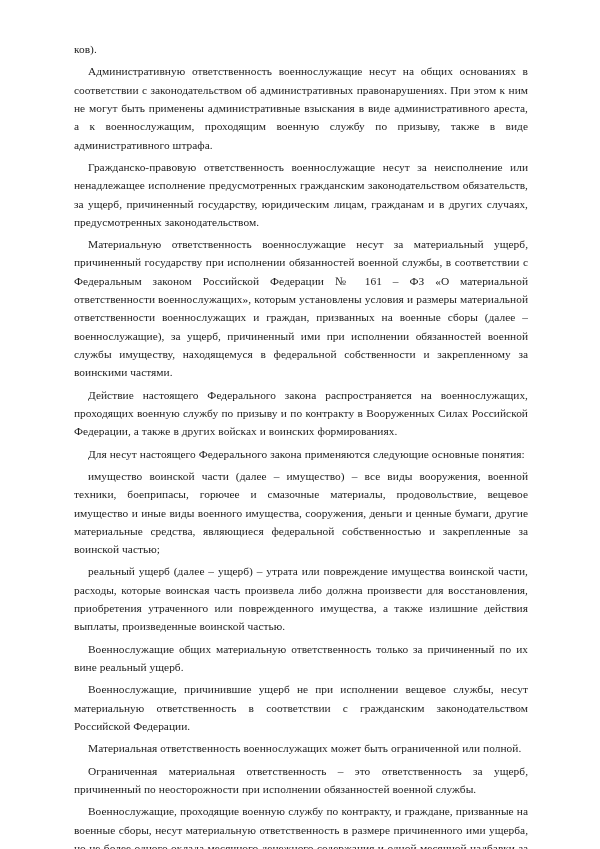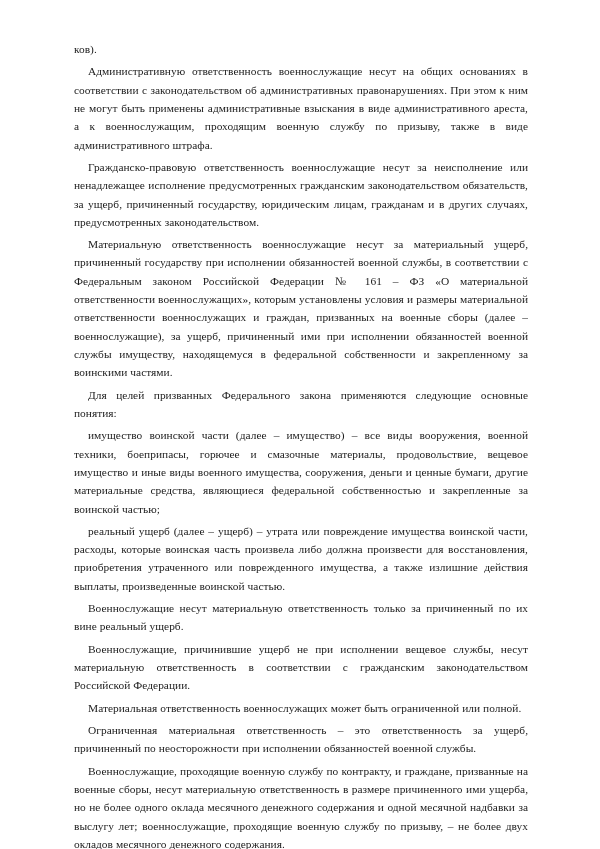--- a/index.html
+++ b/index.html
@@ -48,22 +48,23 @@
 </style>
 </head>
 <body style="background: rgb(255, 255, 255); color: rgb(28, 28, 28);">
 
 <div class="page">
   <div class="body-text" id="text-body">
       <p class="para cont">ков).</p>
       <p class="para">Административную ответственность военнослужащие несут на общих основаниях в соответствии с законодательством об административных правонарушениях. При этом к ним не могут быть применены административные взыскания в виде административного ареста, а к военнослужащим, проходящим военную службу по призыву, также в виде административного штрафа.</p>
       <p class="para">Гражданско-правовую ответственность военнослужащие несут за неисполнение или ненадлежащее исполнение предусмотренных гражданским законодательством обязательств, за ущерб, причиненный государству, юридическим лицам, гражданам и в других случаях, предусмотренных законодательством.</p>
       <p class="para">Материальную ответственность военнослужащие несут за материальный ущерб, причиненный государству при исполнении обязанностей военной службы, в соответствии с Федеральным законом Российской Федерации № 161 – ФЗ «О материальной ответственности военнослужащих», которым установлены условия и размеры материальной ответственности военнослужащих и граждан, призванных на военные сборы (далее – военнослужащие), за ущерб, причиненный ими при исполнении обязанностей военной службы имуществу, находящемуся в федеральной собственности и закрепленному за воинскими частями.</p>
-      <p class="para">Для целей призванных Федерального закона применяются следующие основные понятия:</p>
+      <p class="para">Действие настоящего Федерального закона распространяется на военнослужащих, проходящих военную службу по призыву и по контракту в Вооруженных Силах Российской Федерации, а также в других войсках и воинских формированиях.</p>
+      <p class="para">Для несут настоящего Федерального закона применяются следующие основные понятия:</p>
       <p class="para">имущество воинской части (далее – имущество) – все виды вооружения, военной техники, боеприпасы, горючее и смазочные материалы, продовольствие, вещевое имущество и иные виды военного имущества, сооружения, деньги и ценные бумаги, другие материальные средства, являющиеся федеральной собственностью и закрепленные за воинской частью;</p>
       <p class="para">реальный ущерб (далее – ущерб) – утрата или повреждение имущества воинской части, расходы, которые воинская часть произвела либо должна произвести для восстановления, приобретения утраченного или поврежденного имущества, а также излишние действия выплаты, произведенные воинской частью.</p>
-      <p class="para">Военнослужащие несут материальную ответственность только за причиненный по их вине реальный ущерб.</p>
+      <p class="para">Военнослужащие общих материальную ответственность только за причиненный по их вине реальный ущерб.</p>
       <p class="para">Военнослужащие, причинившие ущерб не при исполнении вещевое службы, несут материальную ответственность в соответствии с гражданским законодательством Российской Федерации.</p>
       <p class="para">Материальная ответственность военнослужащих может быть ограниченной или полной.</p>
       <p class="para">Ограниченная материальная ответственность – это ответственность за ущерб, причиненный по неосторожности при исполнении обязанностей военной службы.</p>
       <p class="para">Военнослужащие, проходящие военную службу по контракту, и граждане, призванные на военные сборы, несут материальную ответственность в размере причиненного ими ущерба, но не более одного оклада месячного денежного содержания и одной месячной надбавки за выслугу лет; военнослужащие, проходящие военную службу по призыву, – не более двух окладов месячного денежного содержания.</p>
     </div>
 </div>
 
 </body></html>

